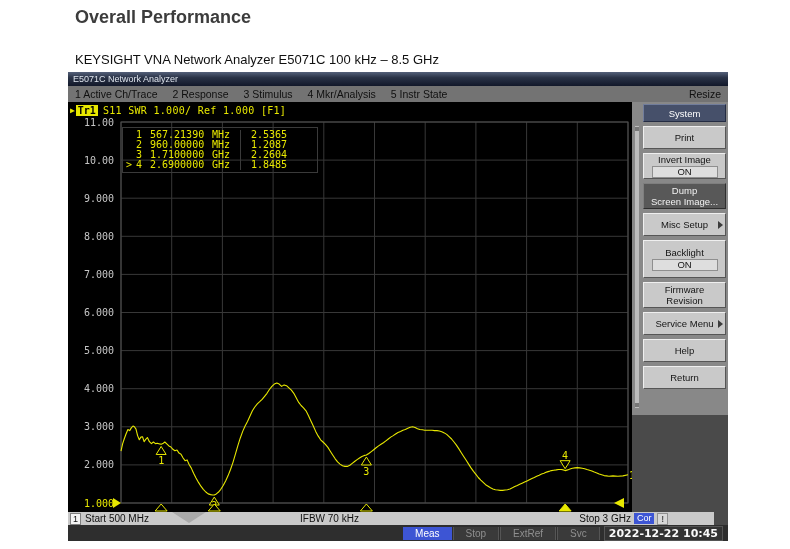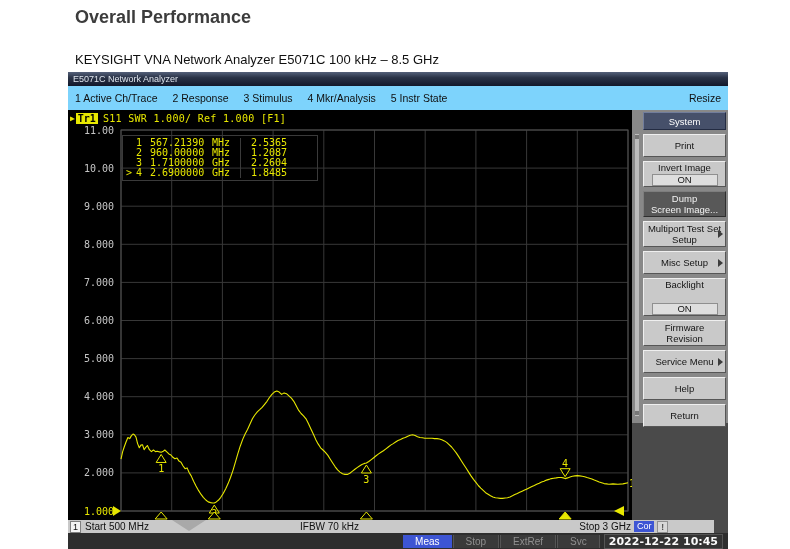--- a/index.html
+++ b/index.html
@@ -1,21 +1,21 @@
 <!DOCTYPE html>
 <html><head>
 <meta charset="utf-8">
 <style>
   html,body{margin:0;padding:0}
   body{width:790px;height:549px;position:relative;background:#ffffff;font-family:"Liberation Sans",sans-serif;overflow:hidden}
   .doc-title{position:absolute;left:75px;top:7px;font-size:18px;font-weight:bold;color:#3c3c3c}
   .doc-subtitle{position:absolute;left:75px;top:52px;font-size:13px;color:#101010}
   .vna{position:absolute;left:68px;top:72px;width:660px;height:469px;background:#000}
   .titlebar{height:14px;background:linear-gradient(180deg,#55617a 0%,#2a3347 40%,#12182a 100%);color:#dde3ec;font-size:9px;line-height:14px;padding-left:5px;box-sizing:border-box}
-  .menubar{height:16px;background:#7dd3fc;display:flex;align-items:center;font-size:10.5px;color:#101010;padding:12px 7px;gap:15px;box-sizing:border-box}
+  .menubar{height:16px;background:#737373;display:flex;align-items:center;font-size:10.5px;color:#101010;padding:4px 7px;gap:15px;box-sizing:border-box}
   .mitem{white-space:nowrap;cursor:default}
   .mitem.resize{margin-left:auto}
   .vbody{height:410px;display:flex;background:#000}
   .screen{width:564px;height:410px;position:relative;background:#000}
   #plot{position:absolute;left:0;top:0}
   .trace-line{position:absolute;left:2px;top:2px;height:13px;font:10px "DejaVu Sans Mono",monospace;color:#e8e800;display:flex;align-items:center;white-space:pre}
   .tr-ptr{font-size:8px;margin-right:1px}
   .tr-badge{background:#e8e800;color:#000;padding:0 2px;font-weight:bold}
   .tr-text{margin-left:5px;letter-spacing:.3px}
   .mtable{position:absolute;left:54px;top:25px;width:196px;border:1px solid #3a3a3a;font:10px/10px "DejaVu Sans Mono",monospace;color:#e8e800;padding:2px 0;box-sizing:border-box}
@@ -174,30 +174,25 @@
             <span>Print</span>
           </div>
           <div class="skb" style="height: 26px;">
             <span>Invert Image</span>
             <span class="sk-state">ON</span>
           </div>
           <div class="skb active" style="height: 26px;">
             <span>Dump</span>
             <span>Screen Image...</span>
           </div>
-          <div class="skb" style="height: 26px;">
-            <span>Multiport Test Set</span>
-            <span>Setup</span>
-            <span class="sk-arrow"></span>
-          </div>
           <div class="skb" style="height: 23px;">
             <span>Misc Setup</span>
             <span class="sk-arrow"></span>
           </div>
-          <div class="skb" style="height: 38px; justify-content: space-between;">
+          <div class="skb" style="height: 38px;">
             <span>Backlight</span>
             <span class="sk-state">ON</span>
           </div>
           <div class="skb" style="height: 26px;">
             <span>Firmware</span>
             <span>Revision</span>
           </div>
           <div class="skb" style="height: 23px; justify-content: center;">
             <span>Service Menu</span>
             <span class="sk-arrow"></span>

